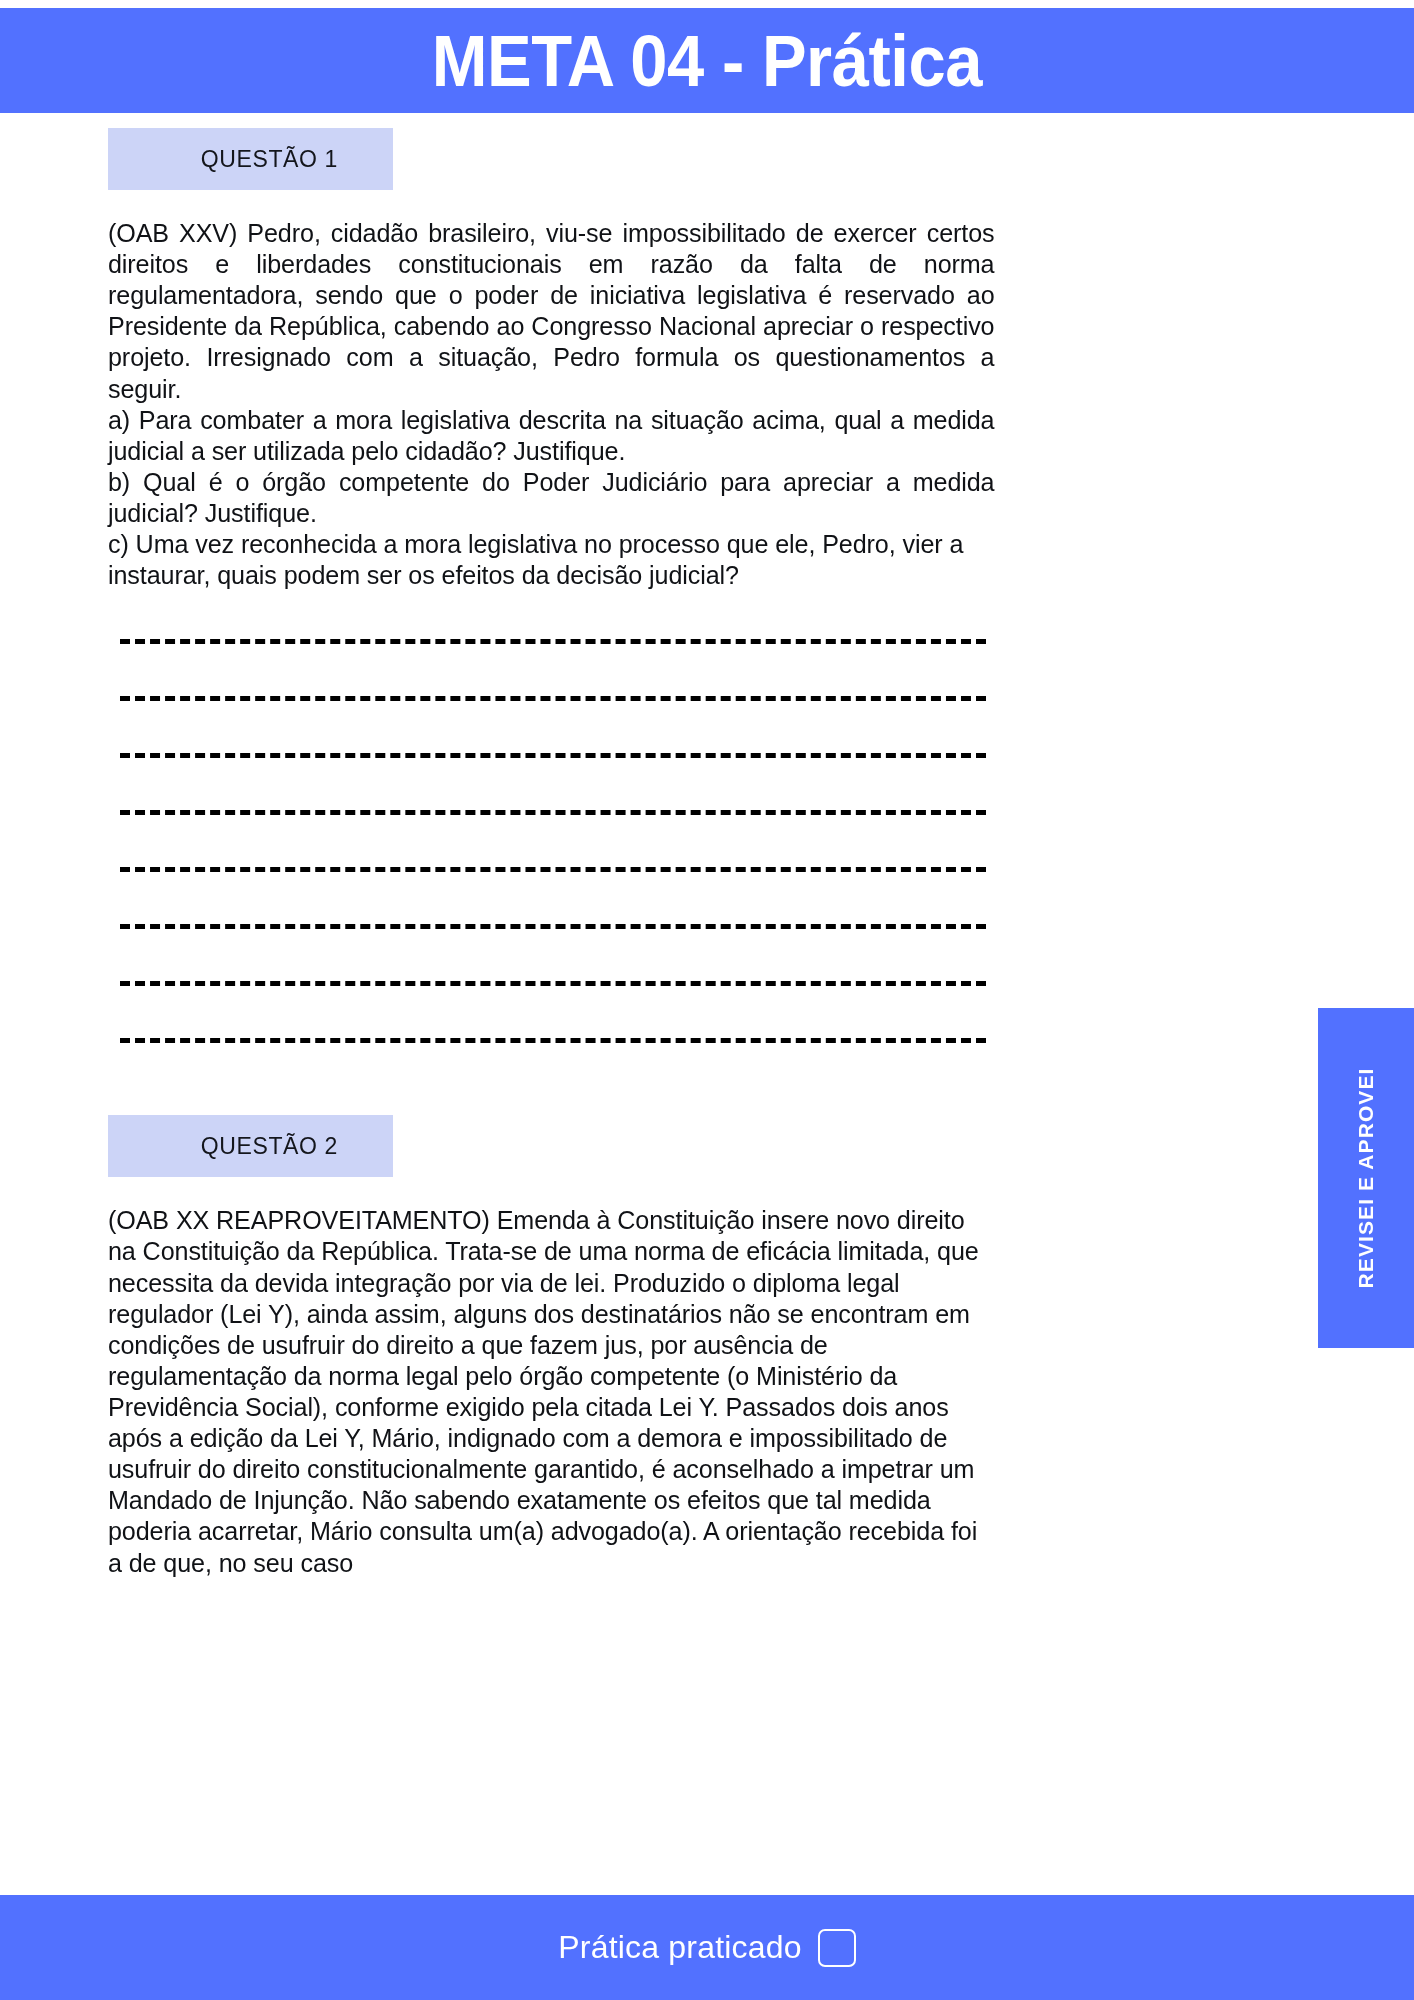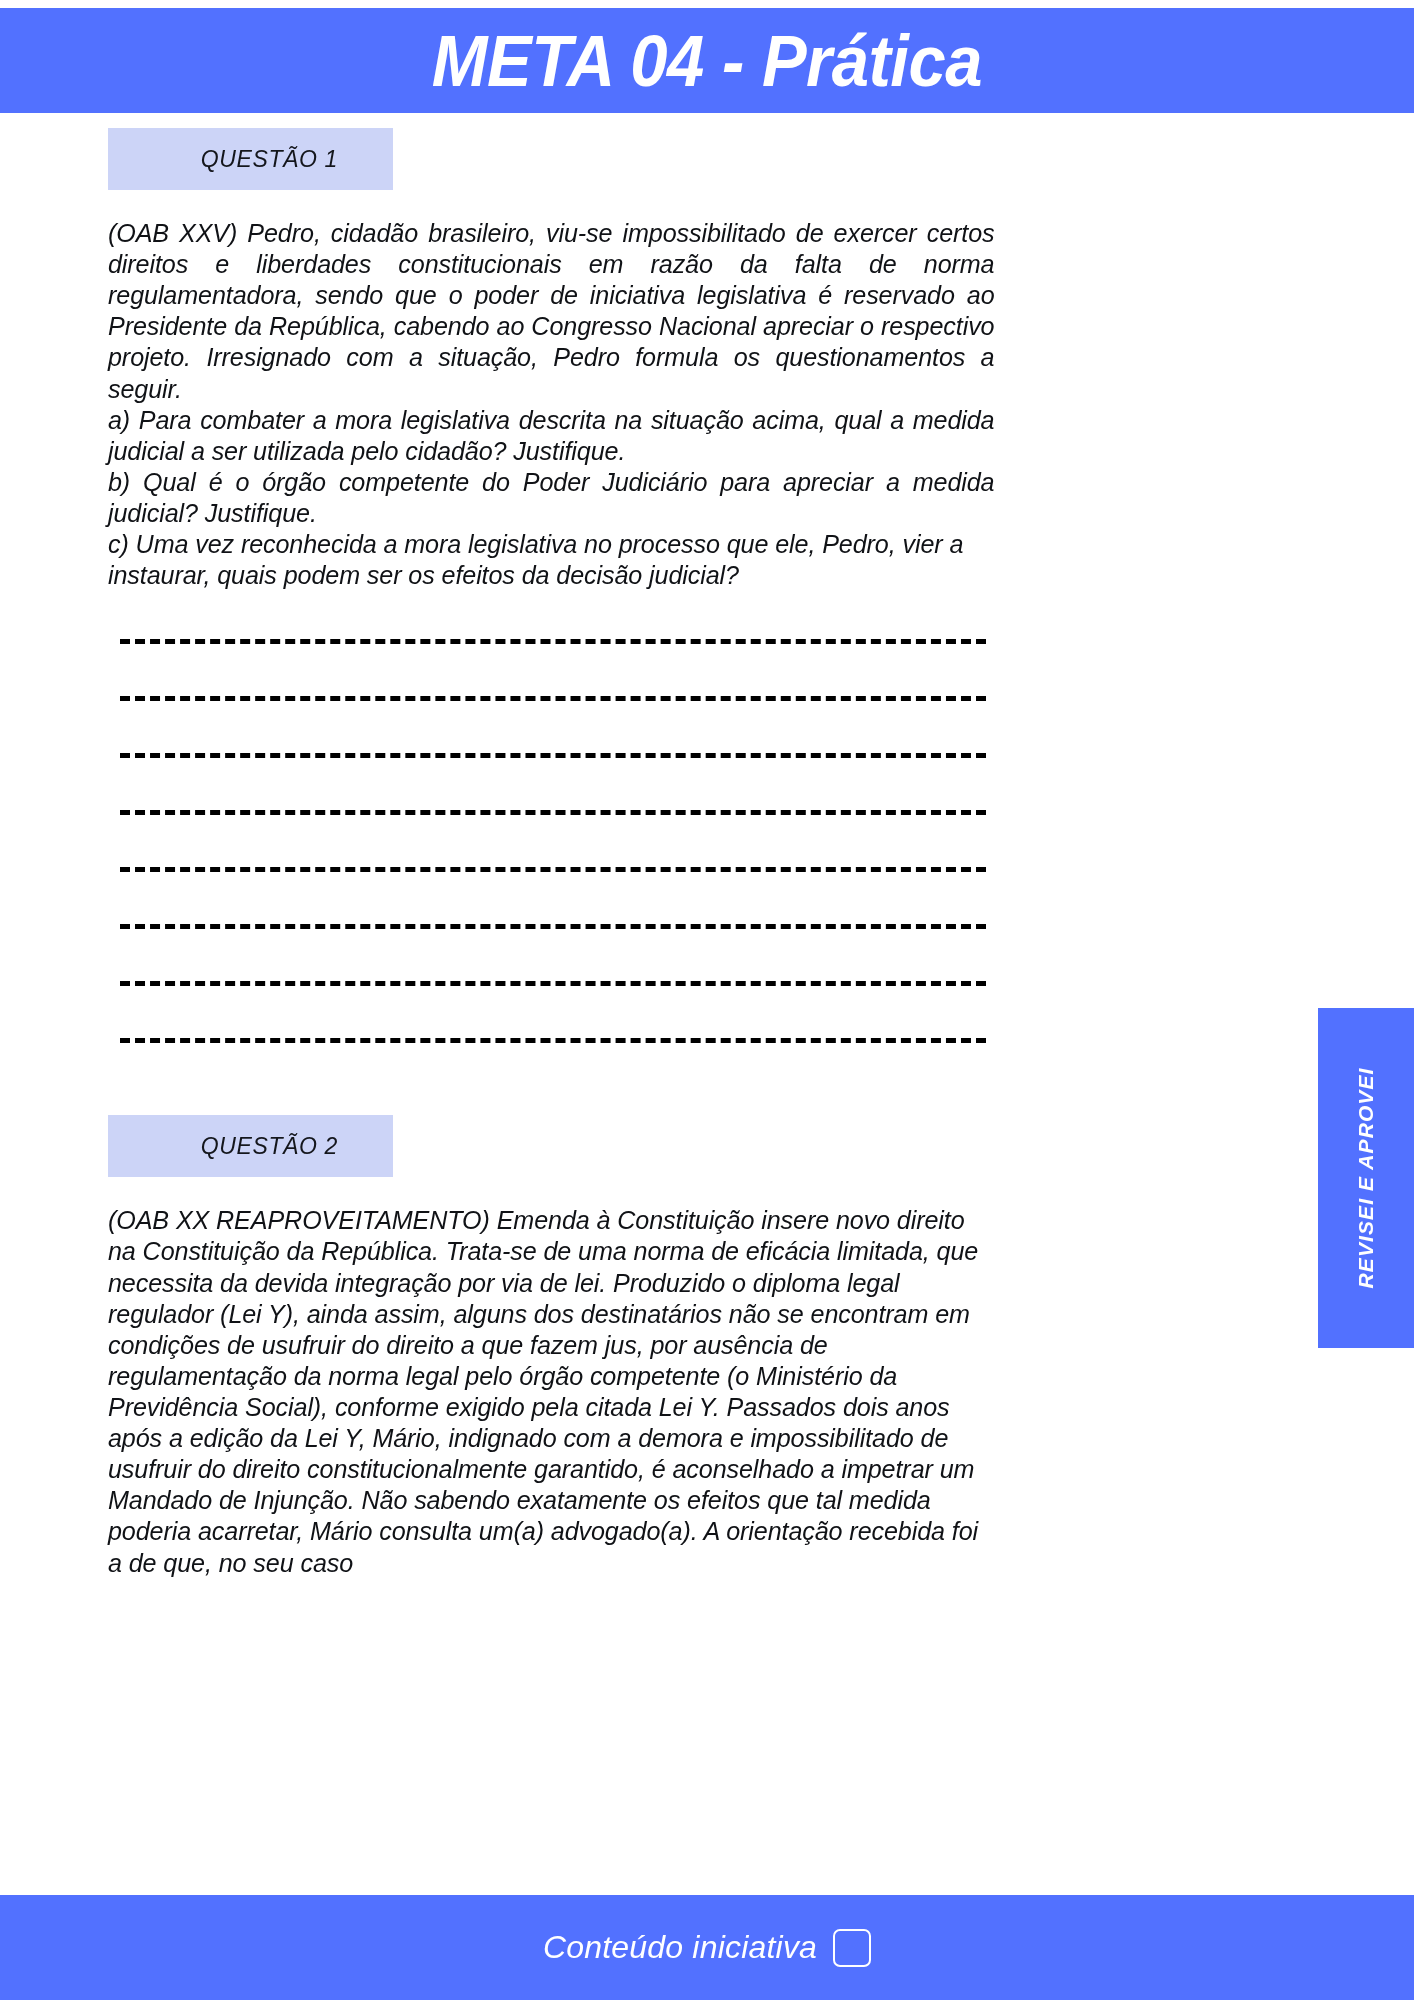--- a/index.html
+++ b/index.html
@@ -10,21 +10,20 @@
     background: #ffffff;
     font-family: "Liberation Sans", sans-serif;
   }
 
   .page {
     position: relative;
     width: 1414px;
     height: 2000px;
     background: #ffffff;
     overflow: hidden;
-    font-style: italic;
   }
 
   
   .header {
     position: absolute;
     left: 0;
     top: 8px;
     width: 1414px;
     height: 105px;
     background: #5271ff;
@@ -192,17 +191,17 @@
       </div>
     </div>
 
   </div>
 
   <div class="side-tab">
     <span class="side-tab-text">REVISEI E APROVEI</span>
   </div>
 
   <div class="footer">
-    <span class="footer-text">Conteúdo iniciativa</span>
+    <span class="footer-text">Prática praticado</span>
     <span class="footer-checkbox"></span>
   </div>
 
 </div>
 
 </body></html>

